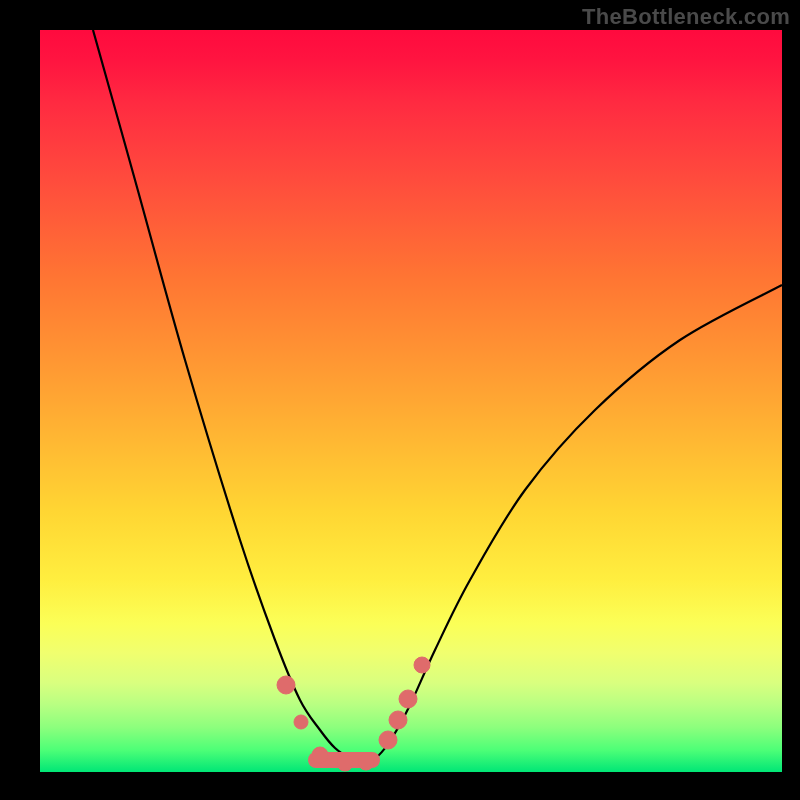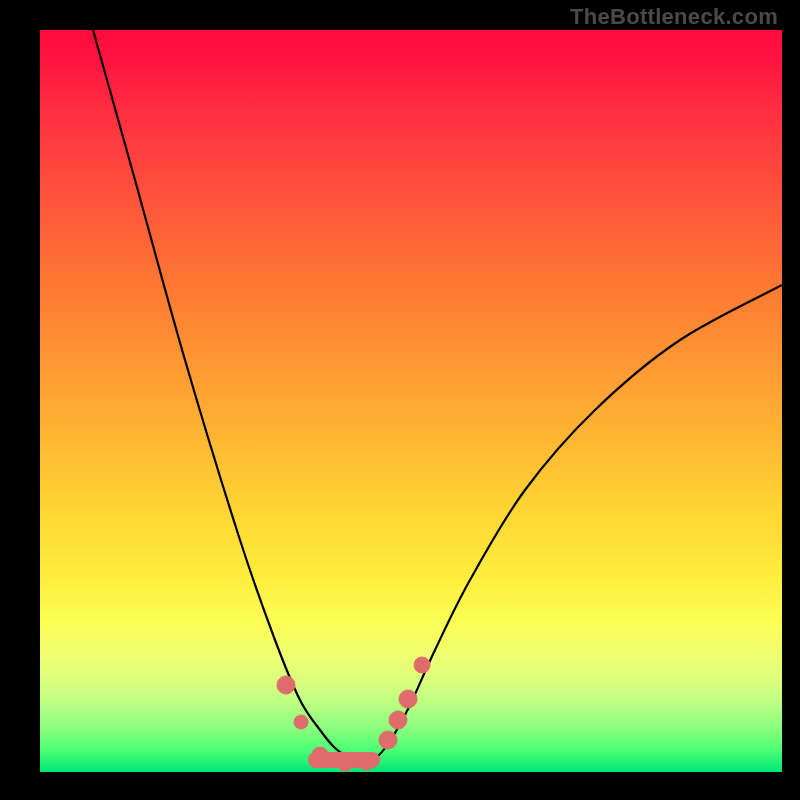--- a/index.html
+++ b/index.html
@@ -43,21 +43,21 @@
       #d9ff7f 88%,
       #b7ff82 91%,
       #8cff7d 94%,
       #4eff77 97%,
       #00e676 100%
     );
   }
   .watermark {
     position: absolute;
     top: 4px;
-    right: 22px;
+    right: 10px;
     font-family: Arial, Helvetica, sans-serif;
     font-size: 22px;
     font-weight: 600;
     color: #4a4a4a;
     letter-spacing: 0.3px;
   }
   svg.curve {
     position: absolute;
     left: 0; top: 0;
     width: 742px;

